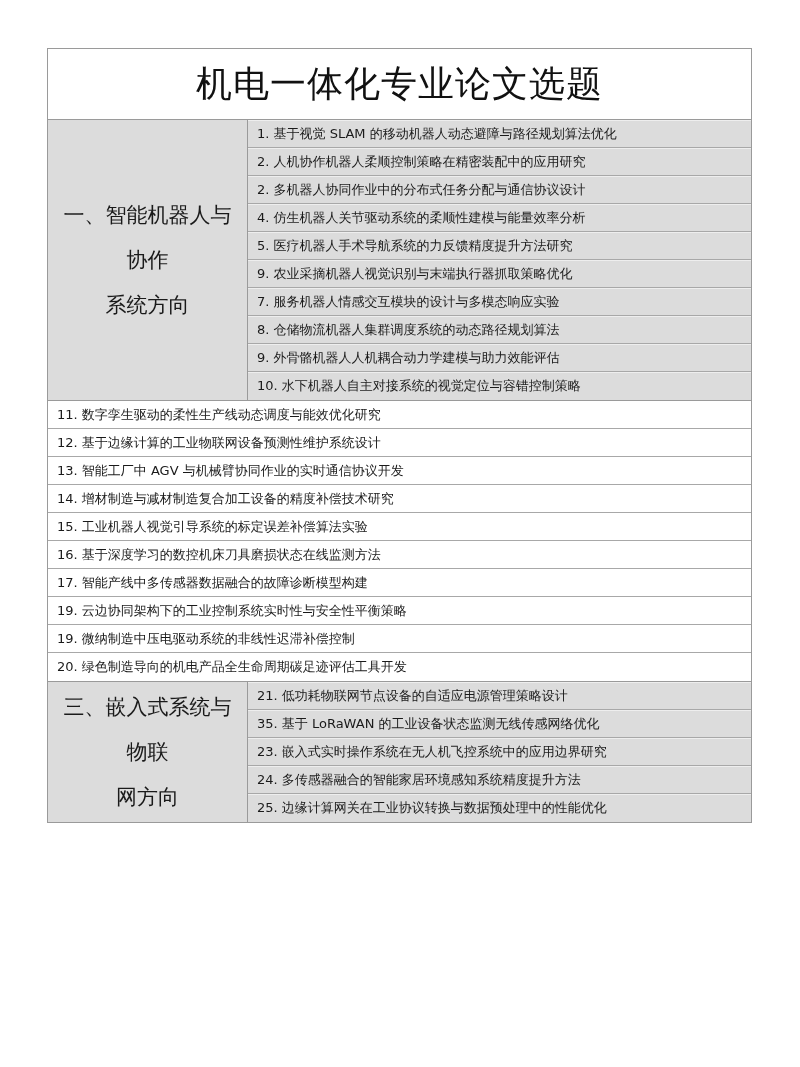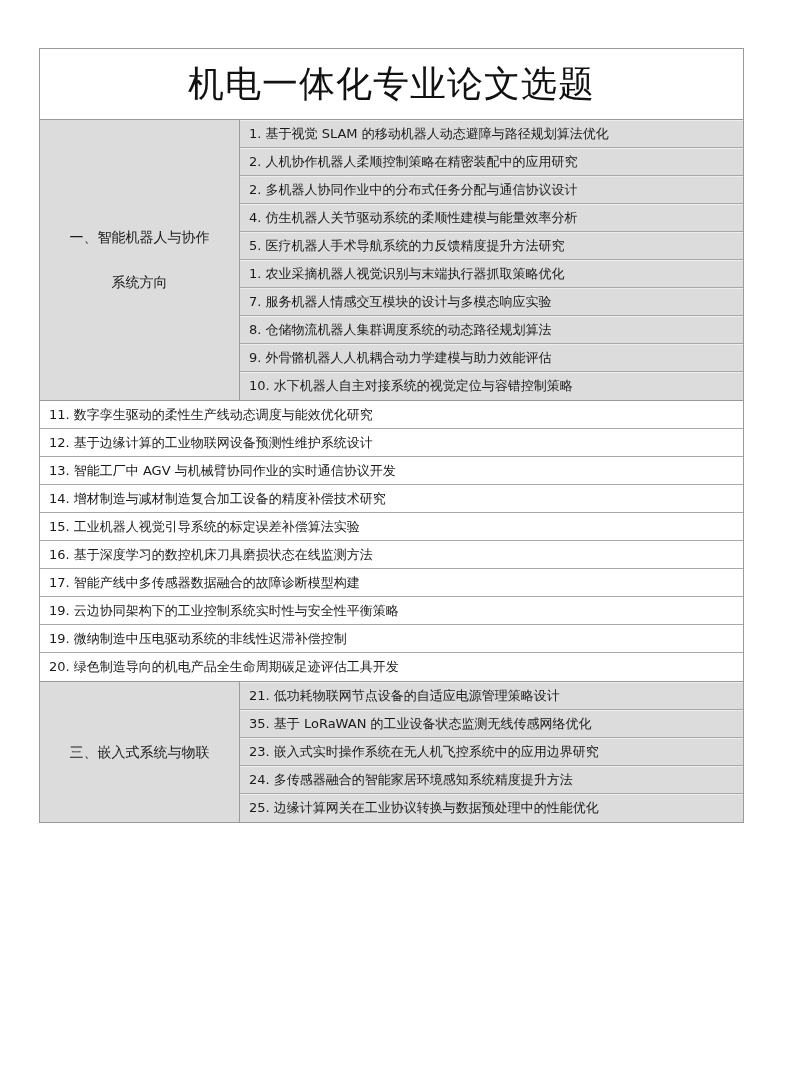--- a/index.html
+++ b/index.html
@@ -1,29 +1,29 @@
 <!DOCTYPE html>
 <html><head>
 <meta charset="utf-8">
 <style>
   html, body { margin: 0; padding: 0; background: #ffffff; }
   body { width: 800px; height: 1067px; position: relative; overflow: hidden;
          font-family: "DejaVu Sans", "Liberation Sans", sans-serif; color: #1a1a1a; }
-  .sheet { position: absolute; left: 39px; top: 48px; width: 705px; border: 1px solid #9a9a9a; box-sizing: border-box; }
+  .sheet { position: absolute; left: 47px; top: 48px; width: 705px; border: 1px solid #9a9a9a; box-sizing: border-box; }
   .title-row { height: 70px; display: flex; align-items: center; justify-content: center;
                border-bottom: 1px solid #9a9a9a; background: #ffffff; }
   .title { font-size: 36px; letter-spacing: 1px; color: #111; font-weight: normal; }
   .section { display: flex; border-bottom: 1px solid #9a9a9a; }
   .section:last-child { border-bottom: none; }
   .section.grey { background: #dcdcdc; }
   .section.white { background: #ffffff; }
   .sec-label { width: 200px; flex: 0 0 200px; border-right: 1px solid #9a9a9a;
                display: flex; align-items: center; justify-content: center; text-align: center;
                box-sizing: border-box; padding: 0 6px; }
-  .sec-label-inner { font-size: 14px; line-height: 45px; color: #1a1a1a; }
+  .sec-label-inner { font-size: 21px; line-height: 45px; color: #1a1a1a; }
   .topics { flex: 1; display: flex; flex-direction: column; }
   .topic { height: 28px; box-sizing: border-box; border-bottom: 1px solid #a8a8a8;
            display: flex; align-items: center; padding-left: 9px; font-size: 13px;
            color: #1a1a1a; white-space: nowrap; overflow: hidden; }
   .topic:last-child { border-bottom: none; }
   .section.grey .topic { box-shadow: inset 0 1px 0 #eeeeee; }
 </style>
 </head>
 <body>
 
@@ -38,21 +38,21 @@
         <div>一、智能机器人与协作</div>
         <div>系统方向</div>
       </div>
     </div>
     <div class="topics">
       <div class="topic">1. 基于视觉 SLAM 的移动机器人动态避障与路径规划算法优化</div>
       <div class="topic">2. 人机协作机器人柔顺控制策略在精密装配中的应用研究</div>
       <div class="topic">2. 多机器人协同作业中的分布式任务分配与通信协议设计</div>
       <div class="topic">4. 仿生机器人关节驱动系统的柔顺性建模与能量效率分析</div>
       <div class="topic">5. 医疗机器人手术导航系统的力反馈精度提升方法研究</div>
-      <div class="topic">1. 农业采摘机器人视觉识别与末端执行器抓取策略优化</div>
+      <div class="topic">9. 农业采摘机器人视觉识别与末端执行器抓取策略优化</div>
       <div class="topic">7. 服务机器人情感交互模块的设计与多模态响应实验</div>
       <div class="topic">8. 仓储物流机器人集群调度系统的动态路径规划算法</div>
       <div class="topic">9. 外骨骼机器人人机耦合动力学建模与助力效能评估</div>
       <div class="topic">10. 水下机器人自主对接系统的视觉定位与容错控制策略</div>
     </div>
   </div>
 
   <div class="section white">
     <div class="topics">
       <div class="topic">11. 数字孪生驱动的柔性生产线动态调度与能效优化研究</div>
@@ -65,20 +65,21 @@
       <div class="topic">19. 云边协同架构下的工业控制系统实时性与安全性平衡策略</div>
       <div class="topic">19. 微纳制造中压电驱动系统的非线性迟滞补偿控制</div>
       <div class="topic">20. 绿色制造导向的机电产品全生命周期碳足迹评估工具开发</div>
     </div>
   </div>
 
   <div class="section grey">
     <div class="sec-label">
       <div class="sec-label-inner">
         <div>三、嵌入式系统与物联</div>
+        <div>网方向</div>
       </div>
     </div>
     <div class="topics">
       <div class="topic">21. 低功耗物联网节点设备的自适应电源管理策略设计</div>
       <div class="topic">35. 基于 LoRaWAN 的工业设备状态监测无线传感网络优化</div>
       <div class="topic">23. 嵌入式实时操作系统在无人机飞控系统中的应用边界研究</div>
       <div class="topic">24. 多传感器融合的智能家居环境感知系统精度提升方法</div>
       <div class="topic">25. 边缘计算网关在工业协议转换与数据预处理中的性能优化</div>
     </div>
   </div>

